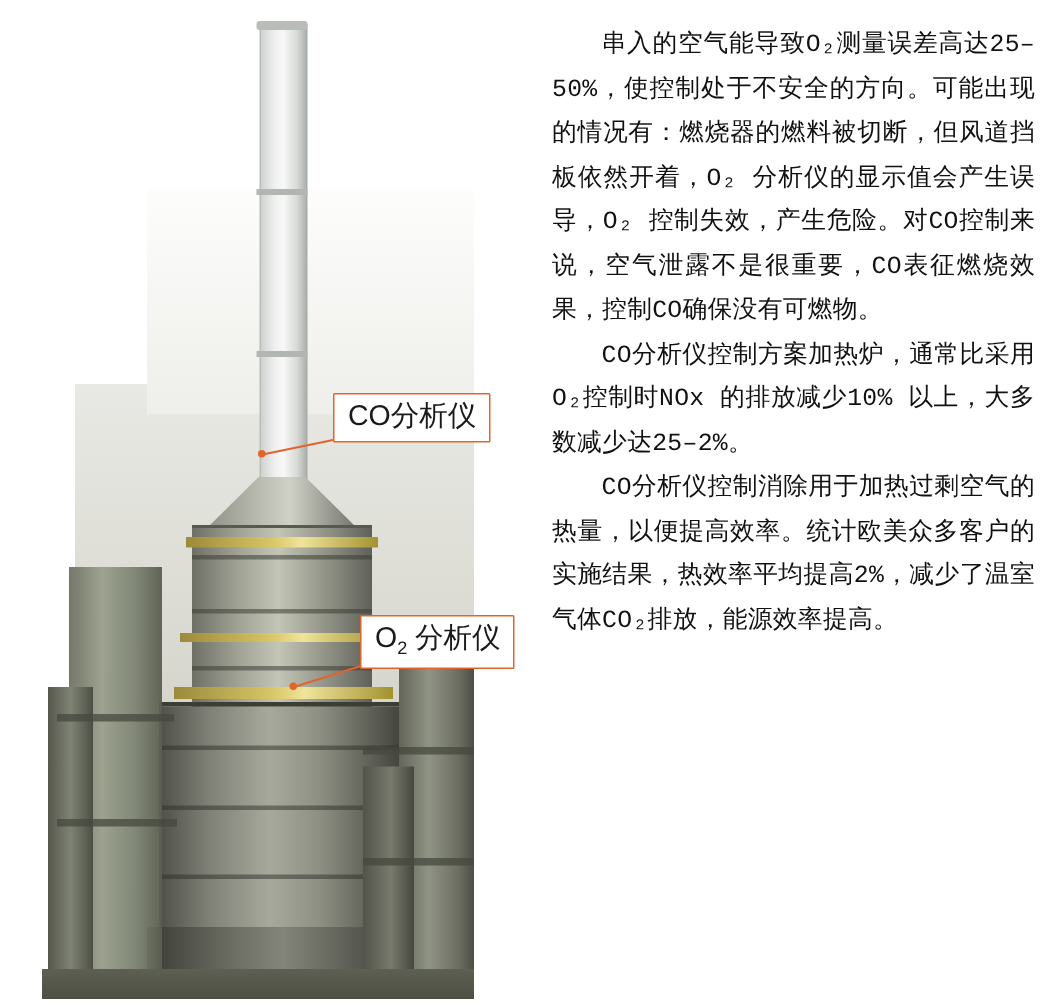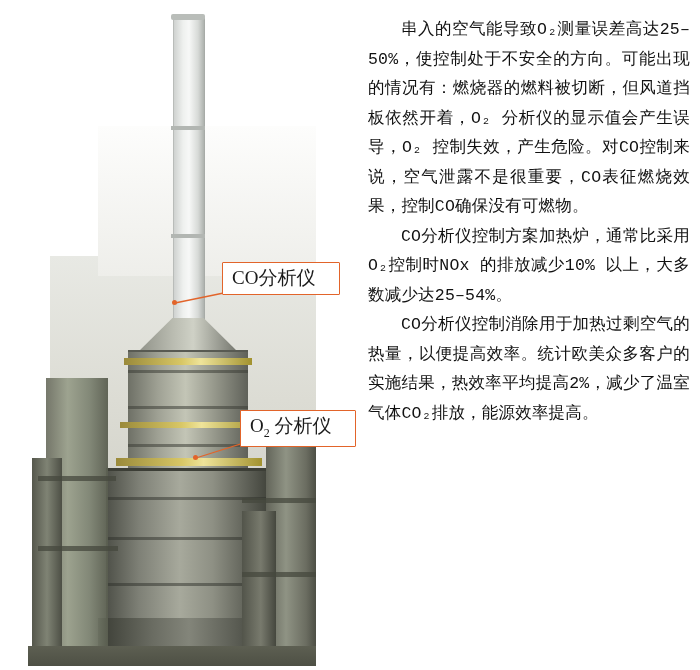--- a/index.html
+++ b/index.html
@@ -189,24 +189,24 @@
     height: 26px;
     background: linear-gradient(180deg, #5d5f52 0%, #494b40 100%);
   }
 
   
   .callout {
     position: absolute;
     border: 1px solid #e2642a;
     background: #ffffff;
     color: #1a1a1a;
-    font-family: Liberation Serif, serif;
+    font-family: Liberation Sans, sans-serif;
     font-size: 19px;
     line-height: 1;
-    padding: 5px 24px 7px 9px;
+    padding: 5px 8px 7px 9px;
     white-space: nowrap;
     border-radius: 1px;
   }
   .callout .sub {
     font-size: 12px;
     vertical-align: sub;
   }
   #callout-co { left: 222px; top: 262px; }
   #callout-o2 { left: 240px; top: 410px; }
 
@@ -306,17 +306,17 @@
       <span>CO</span><span>分析仪</span>
     </div>
 
     <div class="callout" id="callout-o2">
       <span>O</span><span class="sub">2</span><span> 分析仪</span>
     </div>
   </div>
 
   <div class="text-col">
     <p class="para indent">串入的空气能导致O₂测量误差高达25–50%，使控制处于不安全的方向。可能出现的情况有：燃烧器的燃料被切断，但风道挡板依然开着，O₂ 分析仪的显示值会产生误导，O₂ 控制失效，产生危险。对CO控制来说，空气泄露不是很重要，CO表征燃烧效果，控制CO确保没有可燃物。</p>
-    <p class="para indent">CO分析仪控制方案加热炉，通常比采用O₂控制时NOx 的排放减少10% 以上，大多数减少达25–54%。</p>
+    <p class="para indent">CO分析仪控制方案加热炉，通常比采用O₂控制时NOx 的排放减少10% 以上，大多数减少达25–2%。</p>
     <p class="para indent">CO分析仪控制消除用于加热过剩空气的热量，以便提高效率。统计欧美众多客户的实施结果，热效率平均提高2%，减少了温室气体CO₂排放，能源效率提高。</p>
   </div>
 
 </div>
 
 </body></html>

